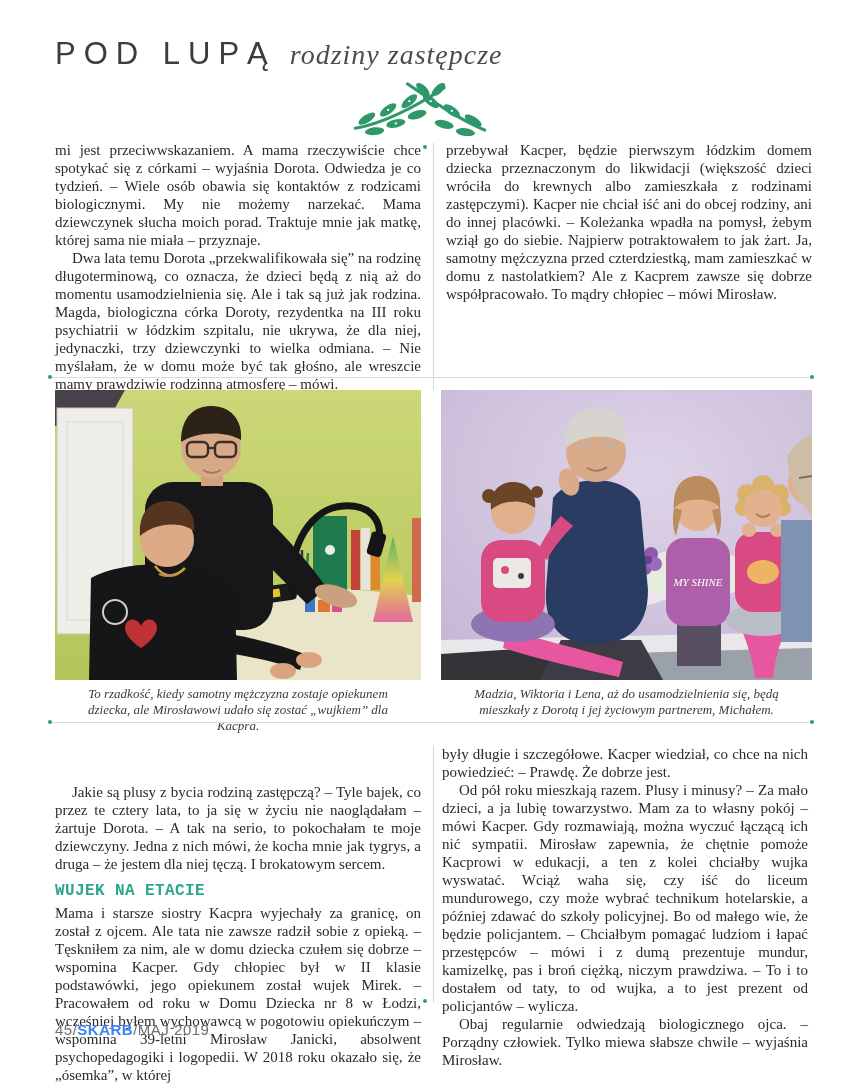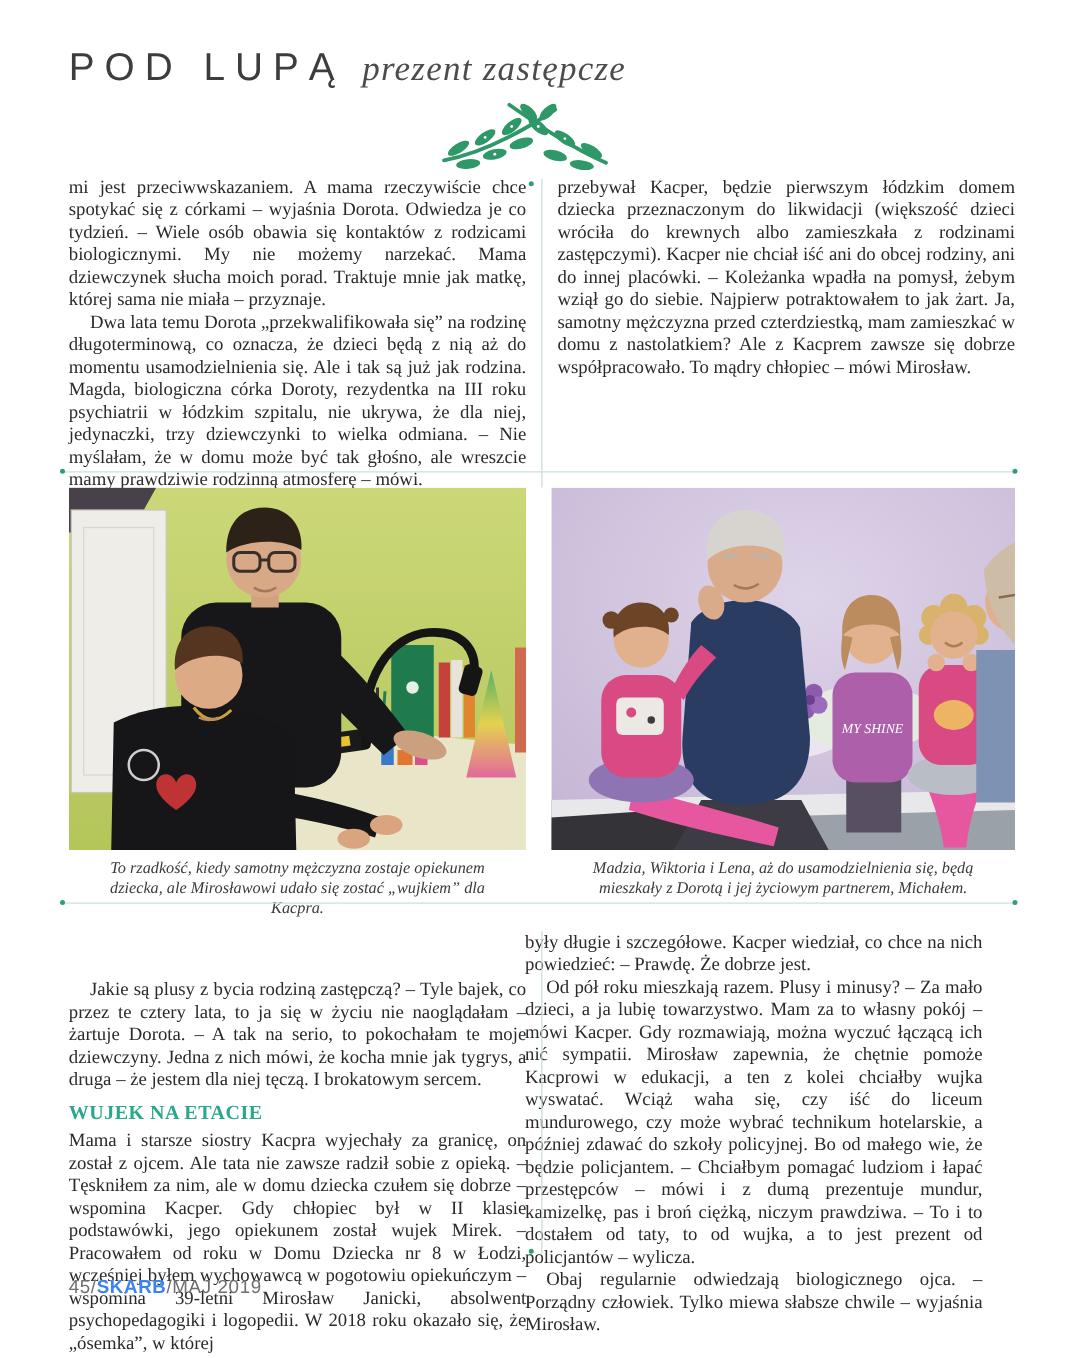--- a/index.html
+++ b/index.html
@@ -14,25 +14,25 @@
           color:#4c4c4c;margin-left:14px;letter-spacing:1px;}
 
   
   .ornament{position:absolute;left:347px;top:78px;width:146px;height:58px;}
 
   
   .col{position:absolute;width:366px;text-align:justify;font-size:15px;line-height:18px;}
   .col-tl{left:55px;top:141px;}
   .col-tr{left:446px;top:141px;}
   .col-bl{left:55px;top:745px;margin-top:38px;}
-  .col-br{left:420px;top:745px;}
+  .col-br{left:442px;top:745px;}
   .para{margin:0;}
   .indent{text-indent:17px;}
 
-  .subhead{font-family:Liberation Serif, serif;font-size:16px;font-weight:700;
+  .subhead{font-family:Liberation Mono, monospace;font-size:16px;font-weight:700;
            letter-spacing:0.4px;color:#2aa78c;margin:9px 0 4px 0;text-align:left;}
 
   
   .vrule{position:absolute;width:1px;background:#ccdcd4;}
   .vrule-1{left:433px;top:143px;height:247px;}
   .vrule-2{left:433px;top:745px;height:258px;}
   .hrule{position:absolute;left:50px;width:762px;height:1px;background:#cfe0d8;}
   .hrule-1{top:377px;}
   .hrule-2{top:722px;}
   .gdot{position:absolute;width:4px;height:4px;border-radius:50%;background:#2f9e71;}
@@ -52,21 +52,21 @@
   .footer{position:absolute;left:55px;top:1021px;font-family:"Liberation Sans", sans-serif;
           font-size:15px;color:#6e6e6e;letter-spacing:0.5px;}
   .footer .mag{font-weight:700;color:#3b82f6;}
 </style>
 </head>
 <body>
 
 <div class="page">
 
   <div class="header">
-    <span class="kicker">POD LUPĄ</span><span class="kicker-sub">prezent zastępcze</span>
+    <span class="kicker">POD LUPĄ</span><span class="kicker-sub">rodziny zastępcze</span>
   </div>
 
   <div class="ornament">
     <svg viewBox="0 0 150 60" width="146" height="58">
       <g fill="#2e9868">
         <path d="M8,52 C40,46 70,30 100,10" stroke="#2e9868" stroke-width="3.2" fill="none" stroke-linecap="round"></path>
         <ellipse cx="20" cy="42" rx="10" ry="4" transform="rotate(-32 20 42)"></ellipse>
         <ellipse cx="28" cy="55" rx="10" ry="4" transform="rotate(-6 28 55)"></ellipse>
         <ellipse cx="42" cy="33" rx="10" ry="4.2" transform="rotate(-36 42 33)"></ellipse>
         <ellipse cx="50" cy="47" rx="10" ry="4.2" transform="rotate(-12 50 47)"></ellipse>

